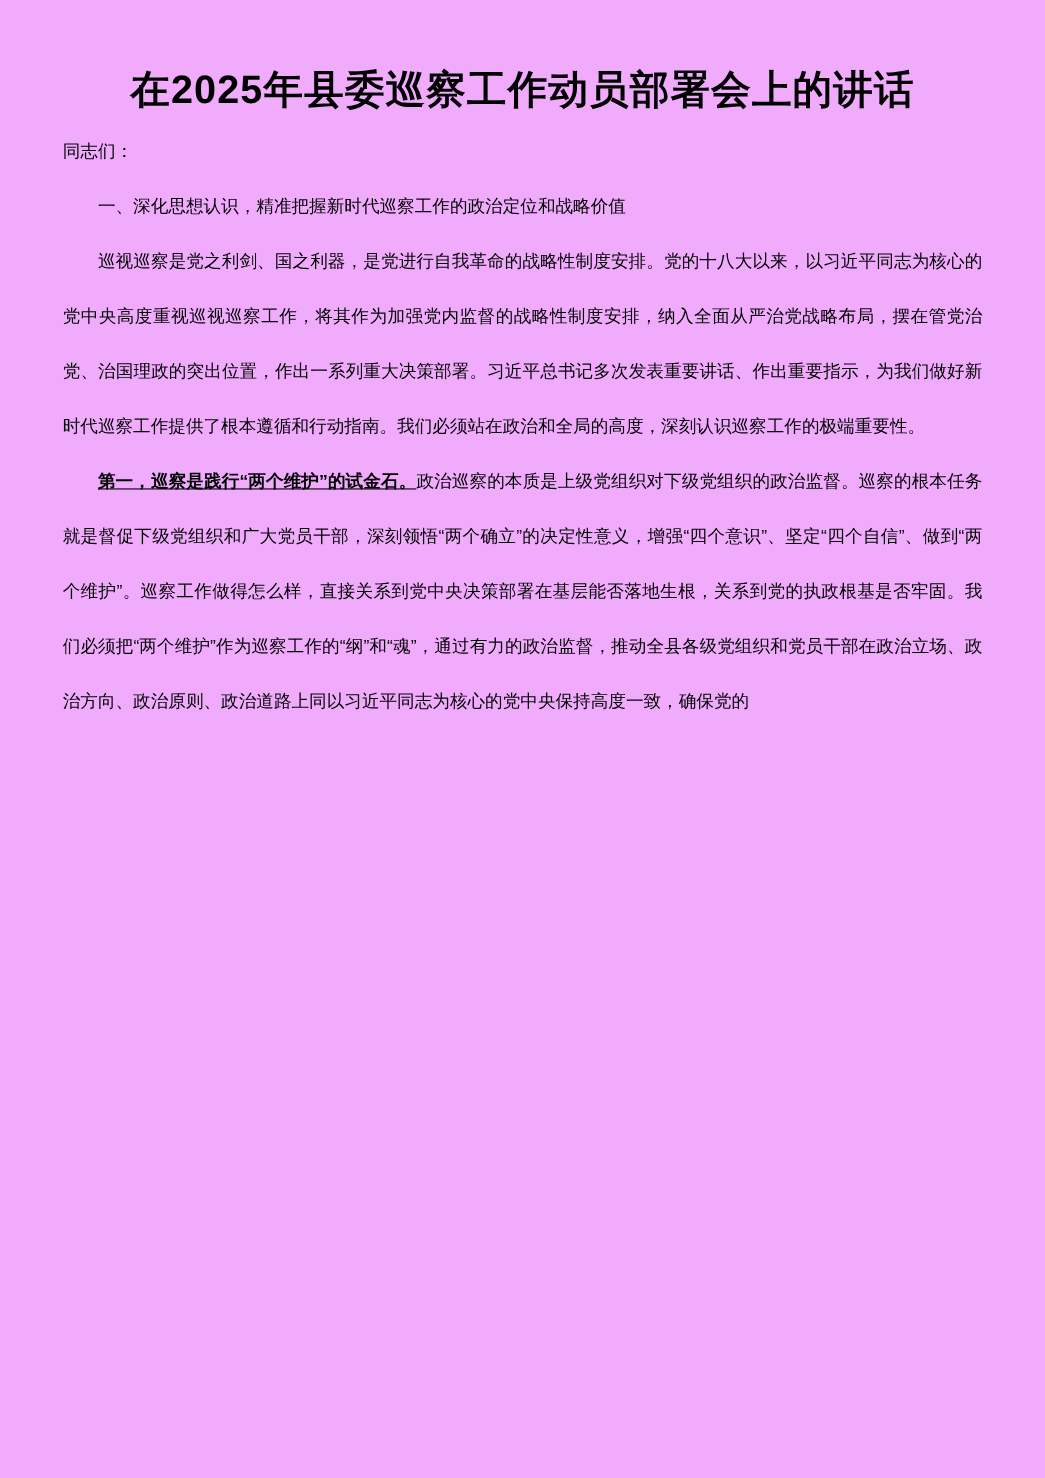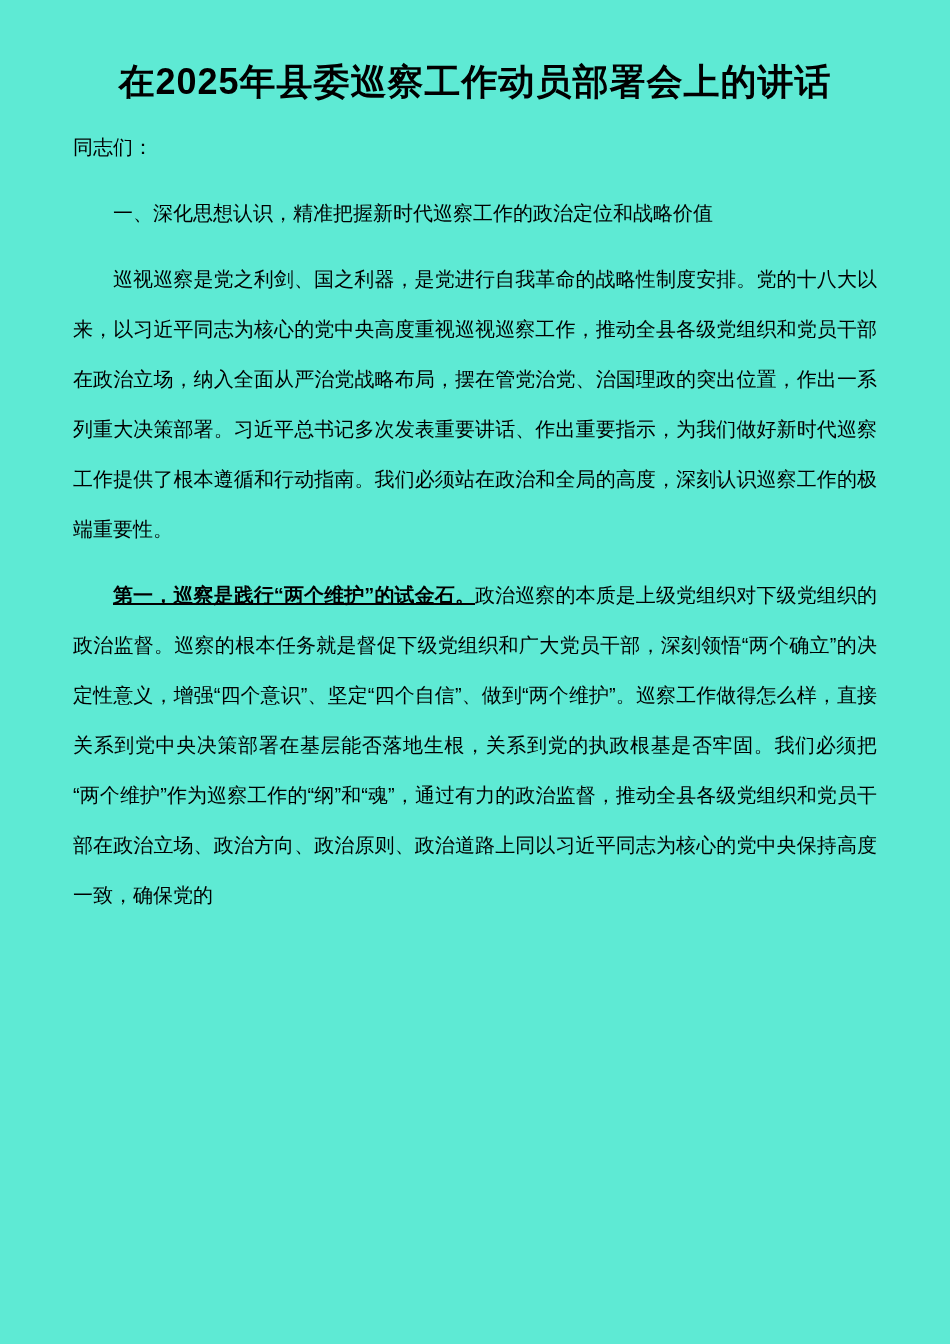--- a/index.html
+++ b/index.html
@@ -12,34 +12,34 @@
     background: #ffffff;
     color: #000000;
     font-family: "Liberation Sans", sans-serif;
     overflow: hidden;
   }
   .page {
     box-sizing: border-box;
     width: 950px;
     height: 1344px;
     padding: 58px 57px 0 57px;
-    background: #5eead4;
+    background: #f0abfc;
   }
   .doc-title {
     margin: 0 0 8px 0;
     font-size: 36px;
     font-weight: 600;
     line-height: 48px;
     text-align: center;
     letter-spacing: 1px;
   }
   .salutation,
   .para {
-    margin: 16px;
-    font-size: 20px;
+    margin: 0;
+    font-size: 16px;
     line-height: 50px;
     text-align: justify;
     text-justify: inter-character;
     word-break: break-all;
   }
   .indent {
     text-indent: 2em;
   }
   .section-heading {
     font-weight: 500;
@@ -56,17 +56,17 @@
 
 <div class="page">
 
   <h1 class="doc-title">在2025年县委巡察工作动员部署会上的讲话</h1>
 
   <p class="salutation">同志们：</p>
 
 
   <p class="para indent section-heading">一、深化思想认识，精准把握新时代巡察工作的政治定位和战略价值</p>
 
-  <p class="para indent">巡视巡察是党之利剑、国之利器，是党进行自我革命的战略性制度安排。党的十八大以来，以习近平同志为核心的党中央高度重视巡视巡察工作，推动全县各级党组织和党员干部在政治立场，纳入全面从严治党战略布局，摆在管党治党、治国理政的突出位置，作出一系列重大决策部署。习近平总书记多次发表重要讲话、作出重要指示，为我们做好新时代巡察工作提供了根本遵循和行动指南。我们必须站在政治和全局的高度，深刻认识巡察工作的极端重要性。</p>
+  <p class="para indent">巡视巡察是党之利剑、国之利器，是党进行自我革命的战略性制度安排。党的十八大以来，以习近平同志为核心的党中央高度重视巡视巡察工作，将其作为加强党内监督的战略性制度安排，纳入全面从严治党战略布局，摆在管党治党、治国理政的突出位置，作出一系列重大决策部署。习近平总书记多次发表重要讲话、作出重要指示，为我们做好新时代巡察工作提供了根本遵循和行动指南。我们必须站在政治和全局的高度，深刻认识巡察工作的极端重要性。</p>
 
   <p class="para indent"><span class="bold-lead">第一，巡察是践行“两个维护”的试金石。</span><span>政治巡察的本质是上级党组织对下级党组织的政治监督。巡察的根本任务就是督促下级党组织和广大党员干部，深刻领悟“两个确立”的决定性意义，增强“四个意识”、坚定“四个自信”、做到“两个维护”。巡察工作做得怎么样，直接关系到党中央决策部署在基层能否落地生根，关系到党的执政根基是否牢固。我们必须把“两个维护”作为巡察工作的“纲”和“魂”，通过有力的政治监督，推动全县各级党组织和党员干部在政治立场、政治方向、政治原则、政治道路上同以习近平同志为核心的党中央保持高度一致，确保党的</span></p>
 
 </div>
 
 </body></html>

